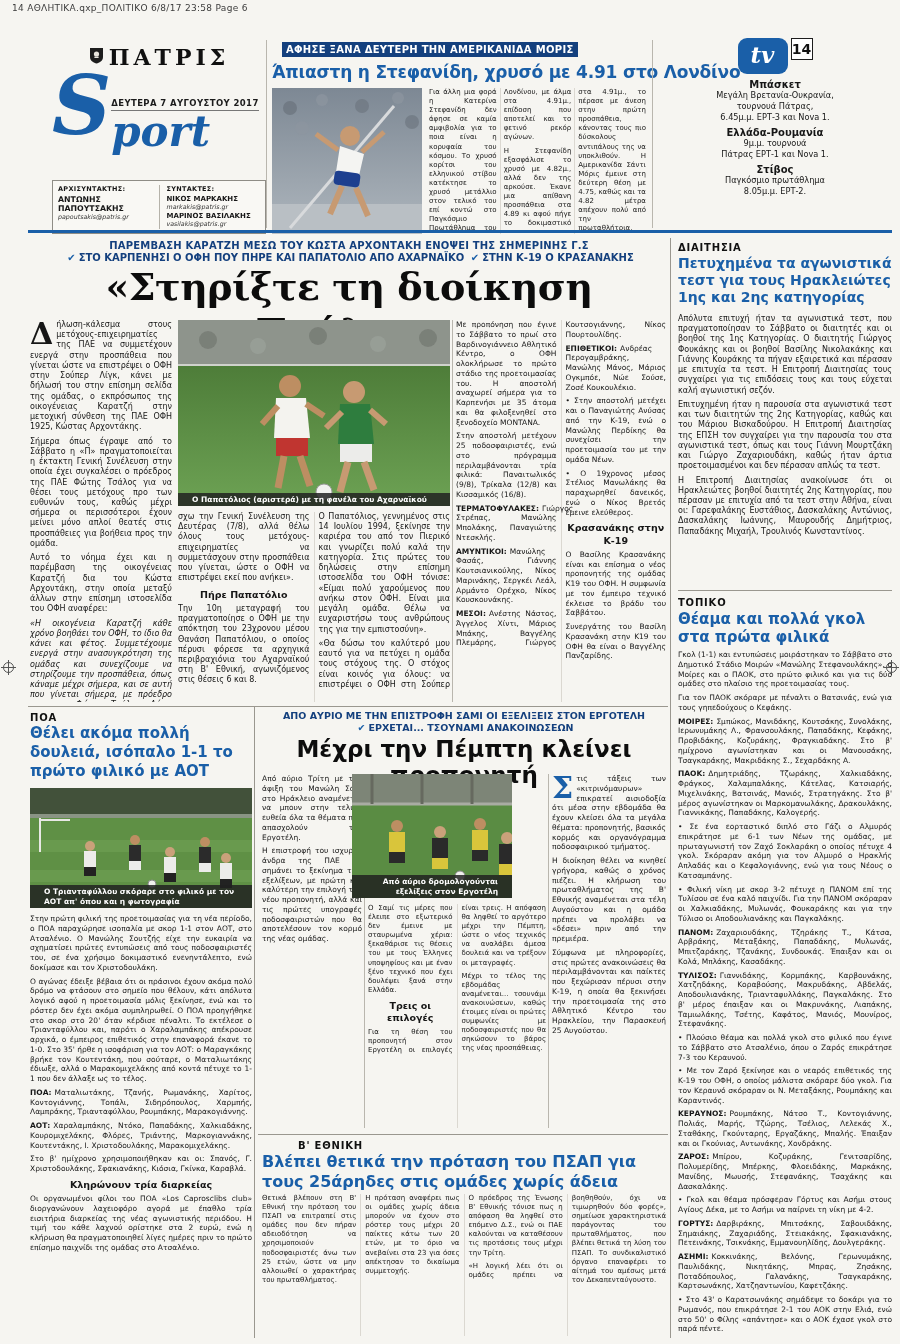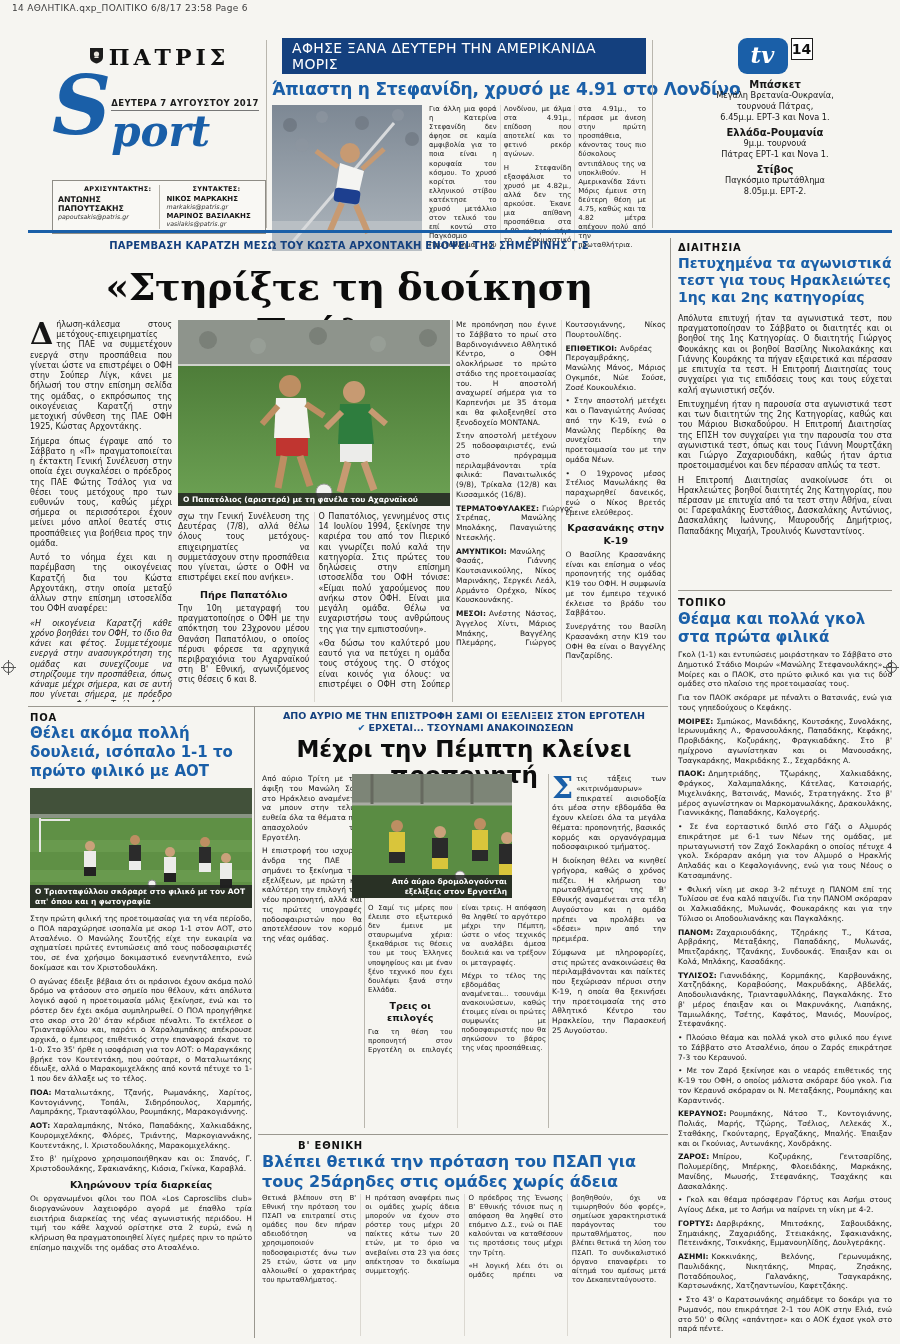--- a/index.html
+++ b/index.html
@@ -39,29 +39,29 @@
           font-size:82px; line-height:.82; color:#1a5fa8; }
   .sport-right { padding-top:26px; }
   .dateline { font-size:8.5px; font-weight:bold; letter-spacing:.4px; color:#1b1b1b;
               border-bottom:1px solid #777; padding-bottom:2px; }
   .portTxt { font-family:"DejaVu Serif", serif; font-style:italic; font-weight:bold;
              font-size:42px; line-height:1; color:#1a5fa8; }
   .staff { left:52px; top:180px; width:214px; border:1px solid #8f8d86; padding:4px 5px;
            display:flex; gap:7px; background:#f9f8f4; }
   .staff-col { flex:1; }
   .staff-col.b { border-left:1px solid #b5b2a9; padding-left:7px; }
-  .slbl { font-size:6.5px; font-weight:bold; letter-spacing:.3px; margin-bottom:2px;margin-left:26px; }
+  .slbl { font-size:6.5px; font-weight:bold; letter-spacing:.3px; margin-bottom:2px; }
   .sname { font-size:7.8px; font-weight:bold; }
   .sname.sm { font-size:7px; }
   .smail { font-size:6.3px; font-style:italic; color:#333; margin-bottom:2px; }
 
   
   .ts { left:272px; top:38px; width:374px; }
   .ts-kick { display:inline-block; margin-left:10px; background:#14407e; color:#fff;
-             font-size:14px; font-weight:normal; padding:2px 10px; letter-spacing:.3px; }
+             font-size:10px; font-weight:bold; padding:2px 4px; letter-spacing:.3px; }
   .ts-head { margin-top:5px; font-size:17px; font-weight:bold; color:#1a5fa8;
              white-space:nowrap; letter-spacing:-.2px; }
   .ts-row { display:flex; margin-top:6px; }
   .ts-photo { position:relative; width:150px; height:146px; flex:none; }
   .ts-text { flex:1; margin-left:7px; height:146px; overflow:hidden; }
 
   
   .tvbox { left:658px; top:38px; width:234px; text-align:center; }
   .tvlogo-row { display:flex; justify-content:center; align-items:flex-start; gap:3px; }
   .tvlogo { width:50px; height:36px; background:#1a5fa8; border-radius:9px; color:#fff;
@@ -83,21 +83,21 @@
   .chk { color:#1a5fa8; margin:0 3px; }
   .mshead { left:30px; top:264px; width:638px; text-align:center;
             font-family:"DejaVu Serif", serif; font-weight:bold; font-size:38px;
             letter-spacing:-.5px; color:#0c0c0c; }
   .msleft { left:30px; top:320px; width:142px; height:382px; overflow:hidden; }
   .msphoto { left:178px; top:320px; width:272px; height:186px; }
   .msbelow { left:178px; top:512px; width:272px; height:190px; overflow:hidden; }
   .msright { left:456px; top:320px; width:210px; height:382px; overflow:hidden; }
   .photo-frame { position:relative; width:100%; height:100%; overflow:hidden; background:#888; }
   .pcap { position:absolute; left:0; right:0; bottom:0; background:rgba(32,32,32,.84);
-          color:#fff; font-size:7.5px; font-weight:bold; line-height:1.25; padding:2px 5px; }
+          color:#fff; font-size:7.5px; font-weight:bold; line-height:1.25; padding:2px 14px; }
 
   
   .sb-l1 { left:678px; top:242px; }
   .sb-h1 { left:678px; top:255px; width:214px; font-size:14px; font-weight:bold; line-height:1.22; }
   .sb-b1 { left:678px; top:314px; width:214px; height:270px; overflow:hidden; }
   .sb-hr { left:678px; top:590px; width:214px; }
   .sb-l2 { left:678px; top:597px; }
   .sb-h2 { left:678px; top:610px; width:214px; font-size:15px; font-weight:bold; line-height:1.2; }
   .sb-b2 { left:678px; top:650px; width:214px; height:688px; overflow:hidden; }
 
@@ -238,20 +238,24 @@
       <div class="tvline">Πάτρας ΕΡΤ-1 και Nova 1.</div>
       <div class="tvtitle">Στίβος</div>
       <div class="tvline">Παγκόσμιο πρωτάθλημα</div>
       <div class="tvline">8.05μ.μ. ΕΡΤ-2.</div>
     </div>
   </div>
 
   <div class="abs bluerule"></div>
 
   <div class="abs msk1">ΠΑΡΕΜΒΑΣΗ ΚΑΡΑΤΖΗ ΜΕΣΩ ΤΟΥ ΚΩΣΤΑ ΑΡΧΟΝΤΑΚΗ ΕΝΟΨΕΙ ΤΗΣ ΣΗΜΕΡΙΝΗΣ Γ.Σ</div>
+  <div class="abs msk2">
+    <span class="chk">✔</span><span>ΣΤΟ ΚΑΡΠΕΝΗΣΙ Ο ΟΦΗ ΠΟΥ ΠΗΡΕ ΚΑΙ ΠΑΠΑΤΟΛΙΟ ΑΠΟ ΑΧΑΡΝΑΪΚΟ</span>
+    <span class="chk">✔</span><span>ΣΤΗΝ Κ-19 Ο ΚΡΑΣΑΝΑΚΗΣ</span>
+  </div>
   <div class="abs mshead">«Στηρίξτε τη διοίκηση Τσάλου»</div>
 
   <div class="abs msleft t8">
     <p class="jp"><span class="dc">Δ</span><span>ήλωση-κάλεσμα στους μετόχους-επιχειρηματίες της ΠΑΕ να συμμετέχουν ενεργά στην προσπάθεια που γίνεται ώστε να επιστρέψει ο ΟΦΗ στην Σούπερ Λίγκ, κάνει με δήλωσή του στην επίσημη σελίδα της ομάδας, ο εκπρόσωπος της οικογένειας Καρατζή στην μετοχική σύνθεση της ΠΑΕ ΟΦΗ 1925, Κώστας Αρχοντάκης.</span></p>
     <p class="jp">Σήμερα όπως έγραψε από το Σάββατο η «Π» πραγματοποιείται η έκτακτη Γενική Συνέλευση στην οποία έχει συγκαλέσει ο πρόεδρος της ΠΑΕ Φώτης Τσάλος για να θέσει τους μετόχους προ των ευθυνών τους, καθώς μέχρι σήμερα οι περισσότεροι έχουν μείνει μόνο απλοί θεατές στις προσπάθειες για βοήθεια προς την ομάδα.</p>
     <p class="jp">Αυτό το νόημα έχει και η παρέμβαση της οικογένειας Καρατζή δια του Κώστα Αρχοντάκη, στην οποία μεταξύ άλλων στην επίσημη ιστοσελίδα του ΟΦΗ αναφέρει:</p>
     <p class="jp" style="font-style:italic">«Η οικογένεια Καρατζή κάθε χρόνο βοηθάει τον ΟΦΗ, το ίδιο θα κάνει και φέτος. Συμμετέχουμε ενεργά στην ανασυγκρότηση της ομάδας και συνεχίζουμε να στηρίζουμε την προσπάθεια, όπως κάναμε μέχρι σήμερα, και σε αυτή που γίνεται σήμερα, με πρόεδρο τον κ. Φώτη Τσάλο. Λόγω επαγγελματικών υποχρεώσεων, θα είμαι στο εξωτερικό και δεν θα μπορέσω να συμμετά-</p>
   </div>
 
   <div class="abs msphoto">

